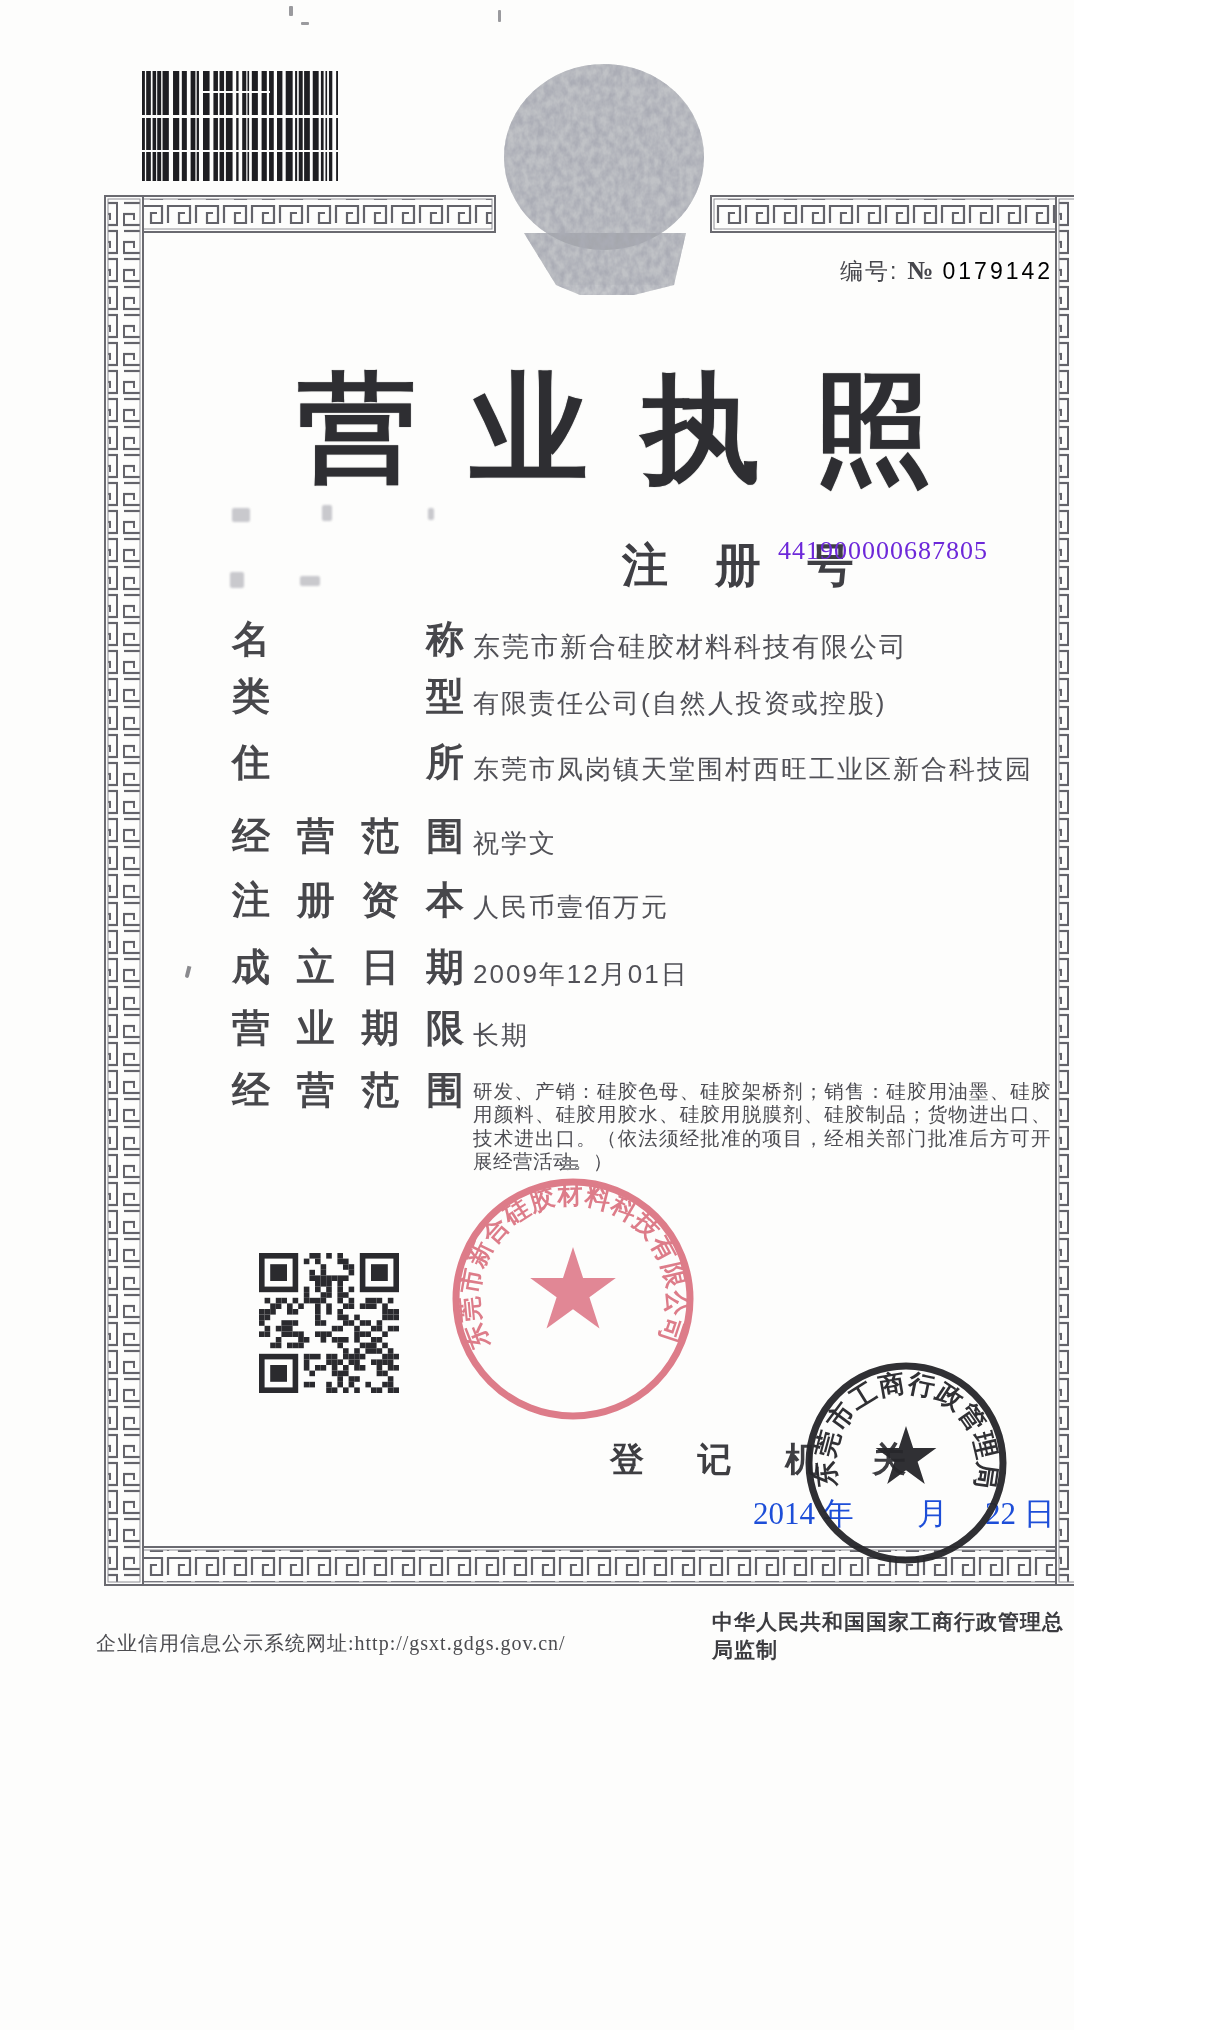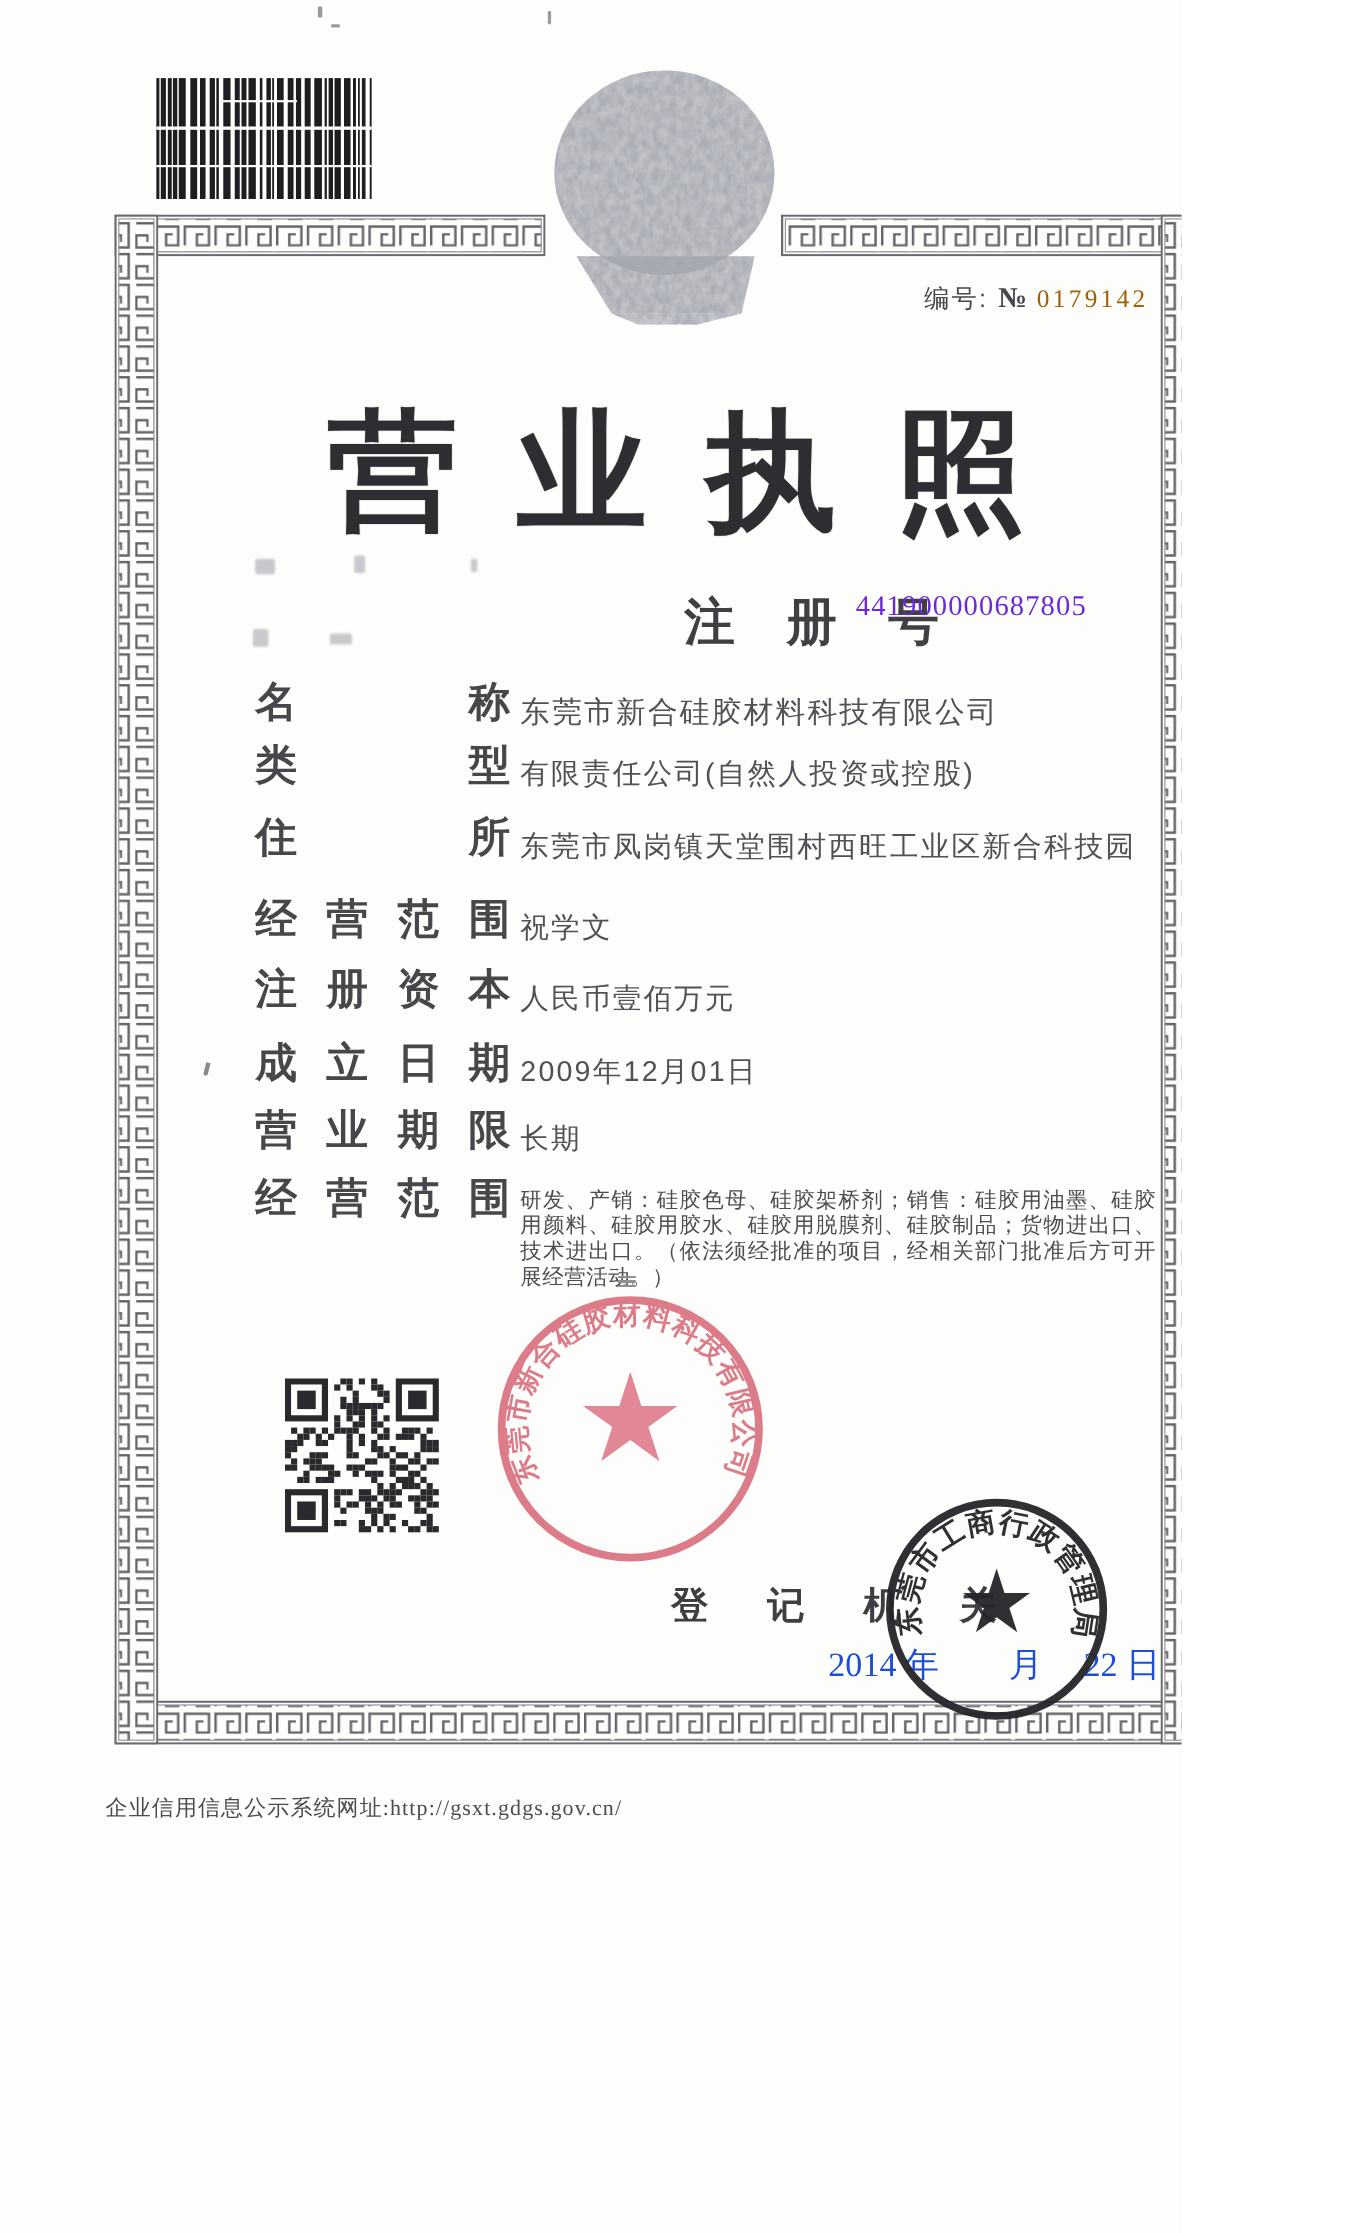--- a/index.html
+++ b/index.html
@@ -6,21 +6,21 @@
   body{font-family:"Liberation Sans",sans-serif;}
   .page{position:relative;width:1074px;height:2030px;background:#fdfdfc;overflow:hidden;}
 
   
   .strip{position:absolute;}
 
   
   .serial{position:absolute;left:840px;top:256px;display:flex;align-items:baseline;gap:9px;color:#46464c;}
   .serial .lab{font-size:23px;letter-spacing:2px;}
   .serial .nosym{font-family:"Liberation Serif",serif;font-weight:bold;font-size:26px;}
-  .serial .num{font-family:Liberation Serif, serif;font-size:23px;letter-spacing:3px;color:#a16207;}
+  .serial .num{font-family:Liberation Sans, sans-serif;font-size:23px;letter-spacing:3px;color:#000000;}
 
   
   .title{position:absolute;left:0;top:350px;width:1230px;text-align:center;font-size:118px;
          font-weight:700;letter-spacing:54px;text-indent:54px;color:#2e2e32;
          text-shadow:0 0 1px rgba(40,40,40,.6);}
 
   
   .reglabel{position:absolute;left:622px;top:535px;font-size:46px;font-weight:600;letter-spacing:17px;color:#3f3f44;}
   .regnum{position:absolute;left:778px;top:536px;font-family:"Liberation Serif",serif;font-size:26px;letter-spacing:1px;color:#6d28d9;}
 
@@ -430,20 +430,21 @@
       <path id="blkArc" d="M38,132 A72,72 0 1 1 174,132" fill="none"></path>
     </defs>
     <circle cx="106" cy="107" r="97" fill="none" stroke="#26262a" stroke-width="7"></circle>
     <polygon fill="#26262a" points="106,70 113.2,92.1 136.4,92.1 117.6,105.8 124.8,127.9 106,114.2 87.2,127.9 94.4,105.8 75.6,92.1 98.8,92.1"></polygon>
     <text font-size="26" font-weight="700" fill="#26262a" letter-spacing="1">
       <textPath href="#blkArc" startOffset="2" textLength="272" lengthAdjust="spacingAndGlyphs">东莞市工商行政管理局</textPath>
     </text>
   </svg>
 
   <div class="footL">企业信用信息公示系统网址:http://gsxt.gdgs.gov.cn/</div>
+  <div class="footR">中华人民共和国国家工商行政管理总局监制</div>
 
   <div class="speck" style="left:289px;top:6px;width:4px;height:10px;"></div>
   <div class="speck" style="left:301px;top:22px;width:8px;height:3px;"></div>
   <div class="speck" style="left:498px;top:10px;width:3px;height:12px;"></div>
   <div class="smudge" style="left:232px;top:508px;width:18px;height:14px;"></div>
   <div class="smudge" style="left:322px;top:505px;width:10px;height:16px;"></div>
   <div class="smudge" style="left:428px;top:508px;width:6px;height:12px;"></div>
   <div class="smudge" style="left:230px;top:572px;width:14px;height:16px;"></div>
   <div class="smudge" style="left:300px;top:576px;width:20px;height:10px;"></div>
   <div class="commamark"></div>

